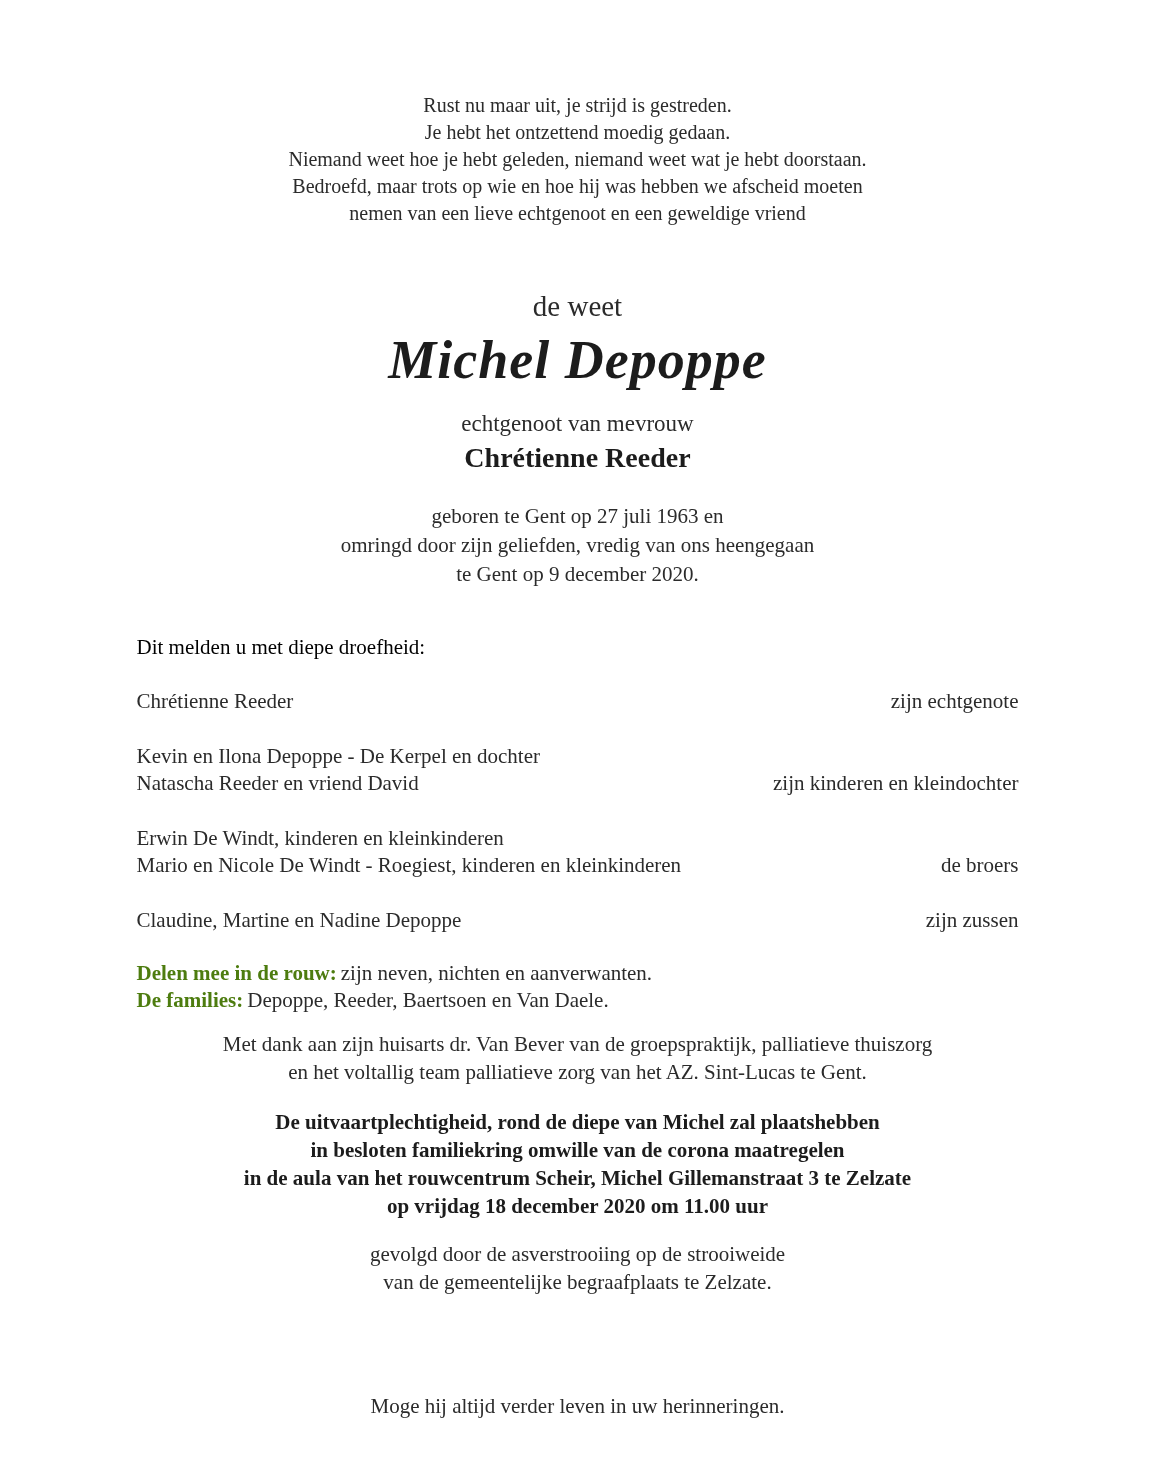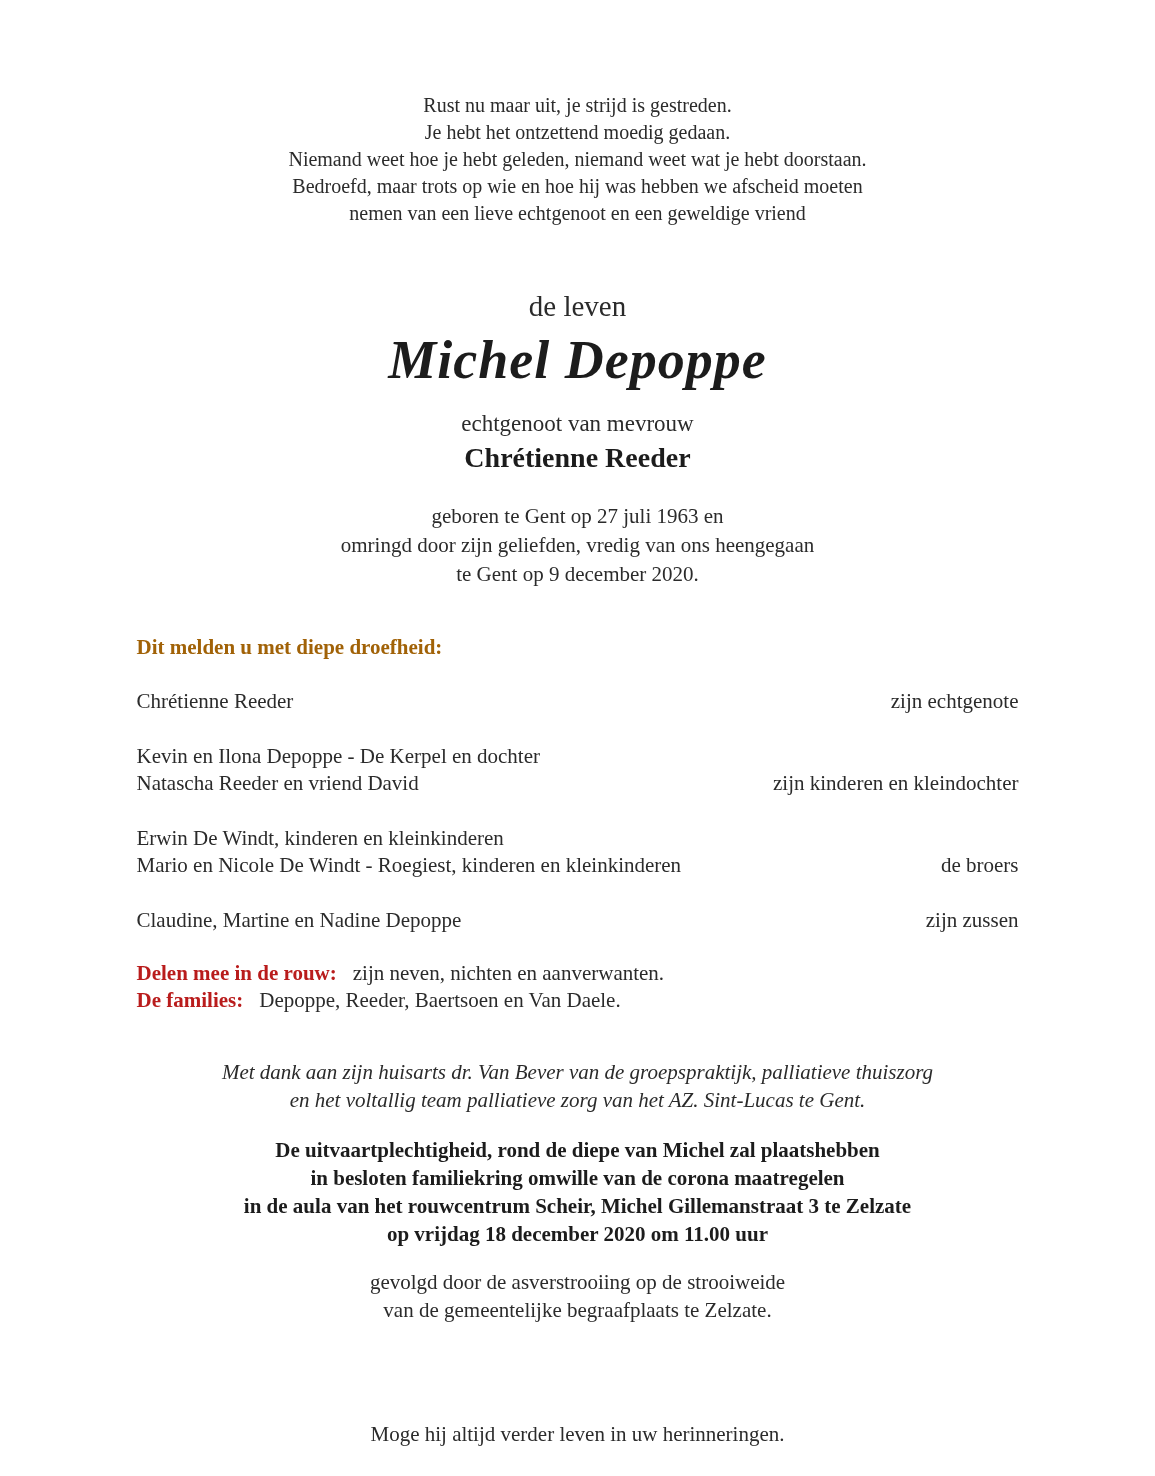--- a/index.html
+++ b/index.html
@@ -55,51 +55,50 @@
 
   .life-dates {
     margin-top: 28px;
     font-size: 21px;
     line-height: 29px;
   }
 
   .announce-heading {
     margin-top: 46px;
     font-size: 21px;
-    font-weight: 700;
-    color: #a16207;
+    font-weight: 400;
+    color: #000000;
   }
 
   .relation-row {
     display: flex;
     justify-content: space-between;
     align-items: flex-end;
     margin-top: 28px;
     font-size: 21px;
     line-height: 27px;
   }
   .relation-row .names { text-align: left; }
   .relation-row .relation { white-space: nowrap; }
 
   .mentions {
     margin-top: 26px;
     font-size: 21px;
     line-height: 27px;
   }
   .mentions .label {
     font-weight: 700;
-    color: #b91c1c;
-    margin-right: 16px;
+    color: #4d7c0f;
+    margin-right: 4px;
   }
 
   .thanks {
-    margin-top: 44px;
-    font-size: 21px;
-    line-height: 28px;
-    font-style: italic;
+    margin-top: 16px;
+    font-size: 21px;
+    line-height: 28px;
   }
 
   .ceremony {
     margin-top: 22px;
     font-size: 21px;
     line-height: 28px;
     font-weight: 700;
     color: #1c1c1c;
   }
 
@@ -131,21 +130,21 @@
 <div class="page">
 
   <div class="poem centered">
     <div>Rust nu maar uit, je strijd is gestreden.</div>
     <div>Je hebt het ontzettend moedig gedaan.</div>
     <div>Niemand weet hoe je hebt geleden, niemand weet wat je hebt doorstaan.</div>
     <div>Bedroefd, maar trots op wie en hoe hij was hebben we afscheid moeten</div>
     <div>nemen van een lieve echtgenoot en een geweldige vriend</div>
   </div>
 
-  <div class="salutation centered">de leven</div>
+  <div class="salutation centered">de weet</div>
 
   <div class="deceased-name centered">Michel Depoppe</div>
 
   <div class="spouse-prefix centered">echtgenoot van mevrouw</div>
 
   <div class="spouse-name centered">Chrétienne Reeder</div>
 
   <div class="life-dates centered">
     <div>geboren te Gent op 27 juli 1963 en</div>
     <div>omringd door zijn geliefden, vredig van ons heengegaan</div>

